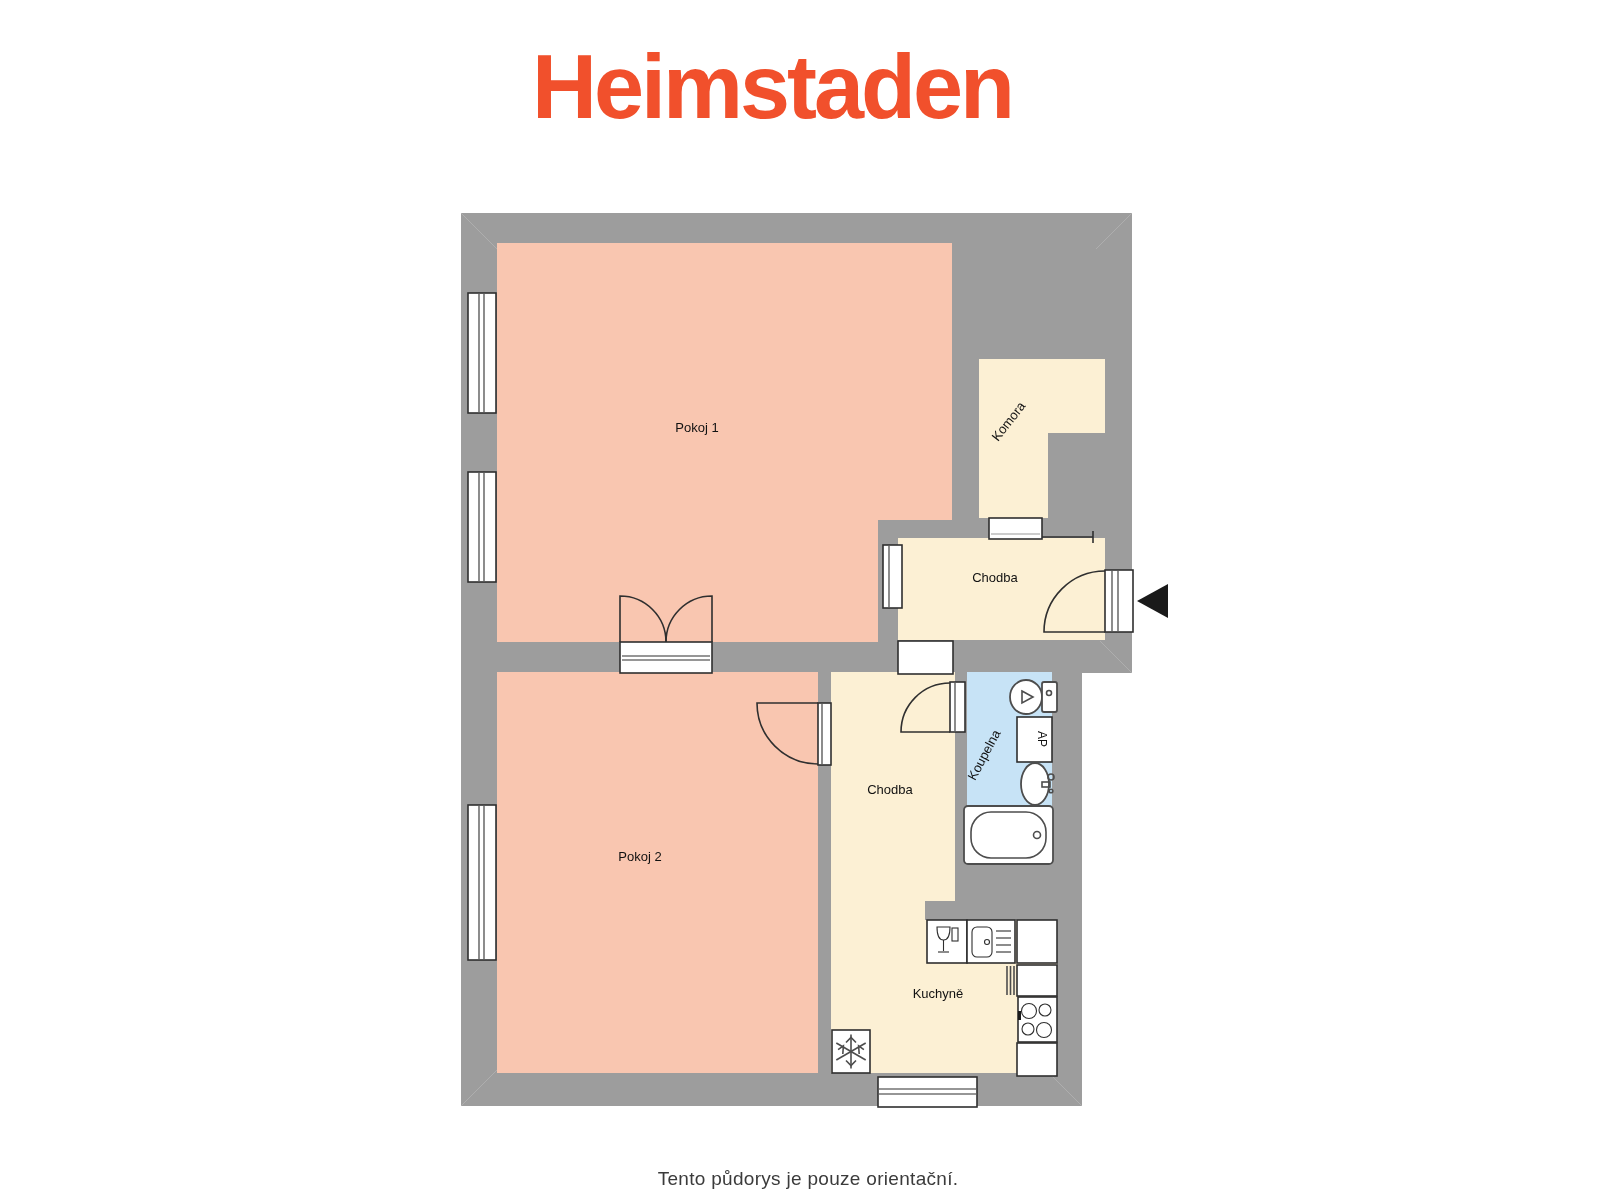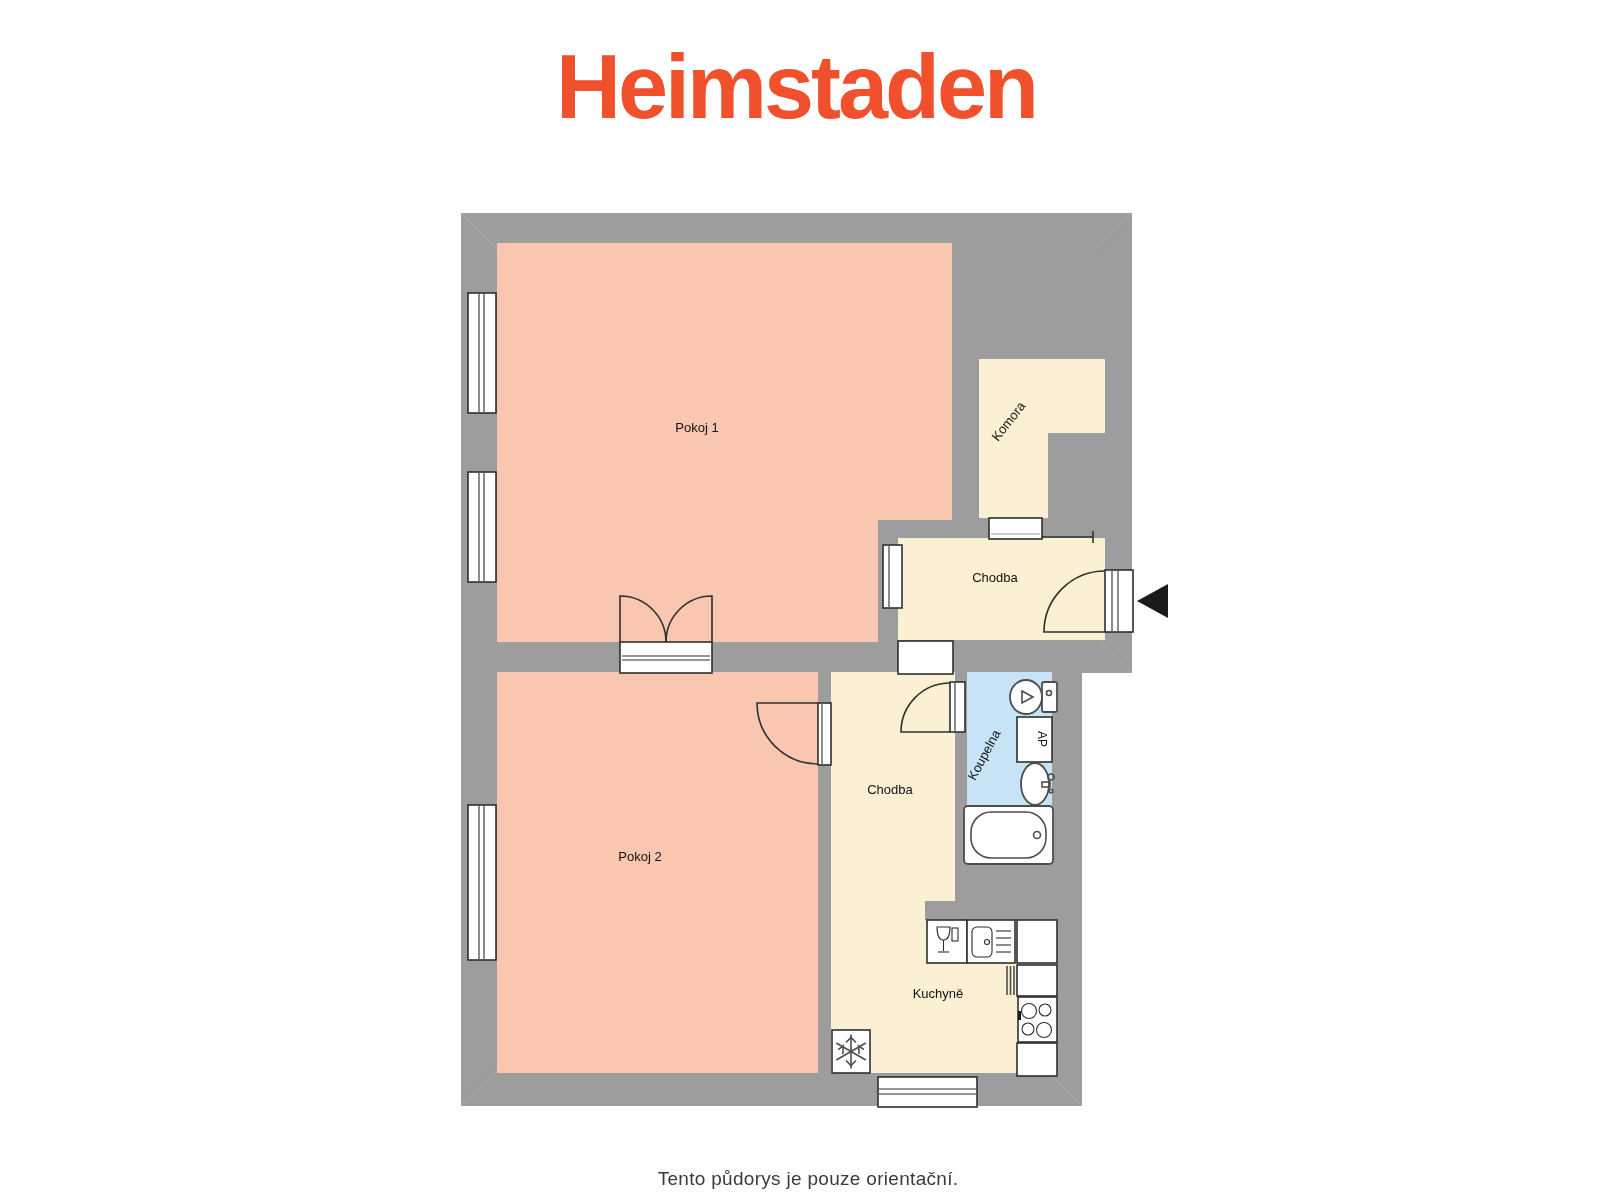--- a/index.html
+++ b/index.html
@@ -1,18 +1,18 @@
 <!DOCTYPE html>
 <html style="--wall: #9D9D9D; --room-warm: #F9C6B0; --room-cream: #FCF0D4; --room-blue: #C7E3F6; --line: #2F2F2F; --fixline: #4D4D4D; --accent: #F1502C; --caption: #3B3B3B; --label: #111111;"><head>
 <meta charset="utf-8">
 <style>
   html,body{margin:0;padding:0;background:#ffffff;}
   body{width:1600px;height:1200px;position:relative;overflow:hidden;
        font-family:"Liberation Sans", sans-serif;}
-  .logo{position:absolute;left:796px;top:42px;transform:translateX(-50%);
+  .logo{position:absolute;left:772px;top:42px;transform:translateX(-50%);
         font-size:90px;font-weight:700;letter-spacing:-3px;line-height:1;
         color:var(--accent);white-space:nowrap;}
   .plan{position:absolute;left:0;top:0;}
   .caption{position:absolute;left:0;top:1168px;width:1600px;text-align:center;
         font-size:19px;color:var(--caption);letter-spacing:0.3px;margin-left:8px;}
   .wall{fill:var(--wall);}
   .seam{stroke:#aeaeae;stroke-width:1;fill:none;}
   .room-warm{fill:var(--room-warm);}
   .room-cream{fill:var(--room-cream);}
   .room-blue{fill:var(--room-blue);}

